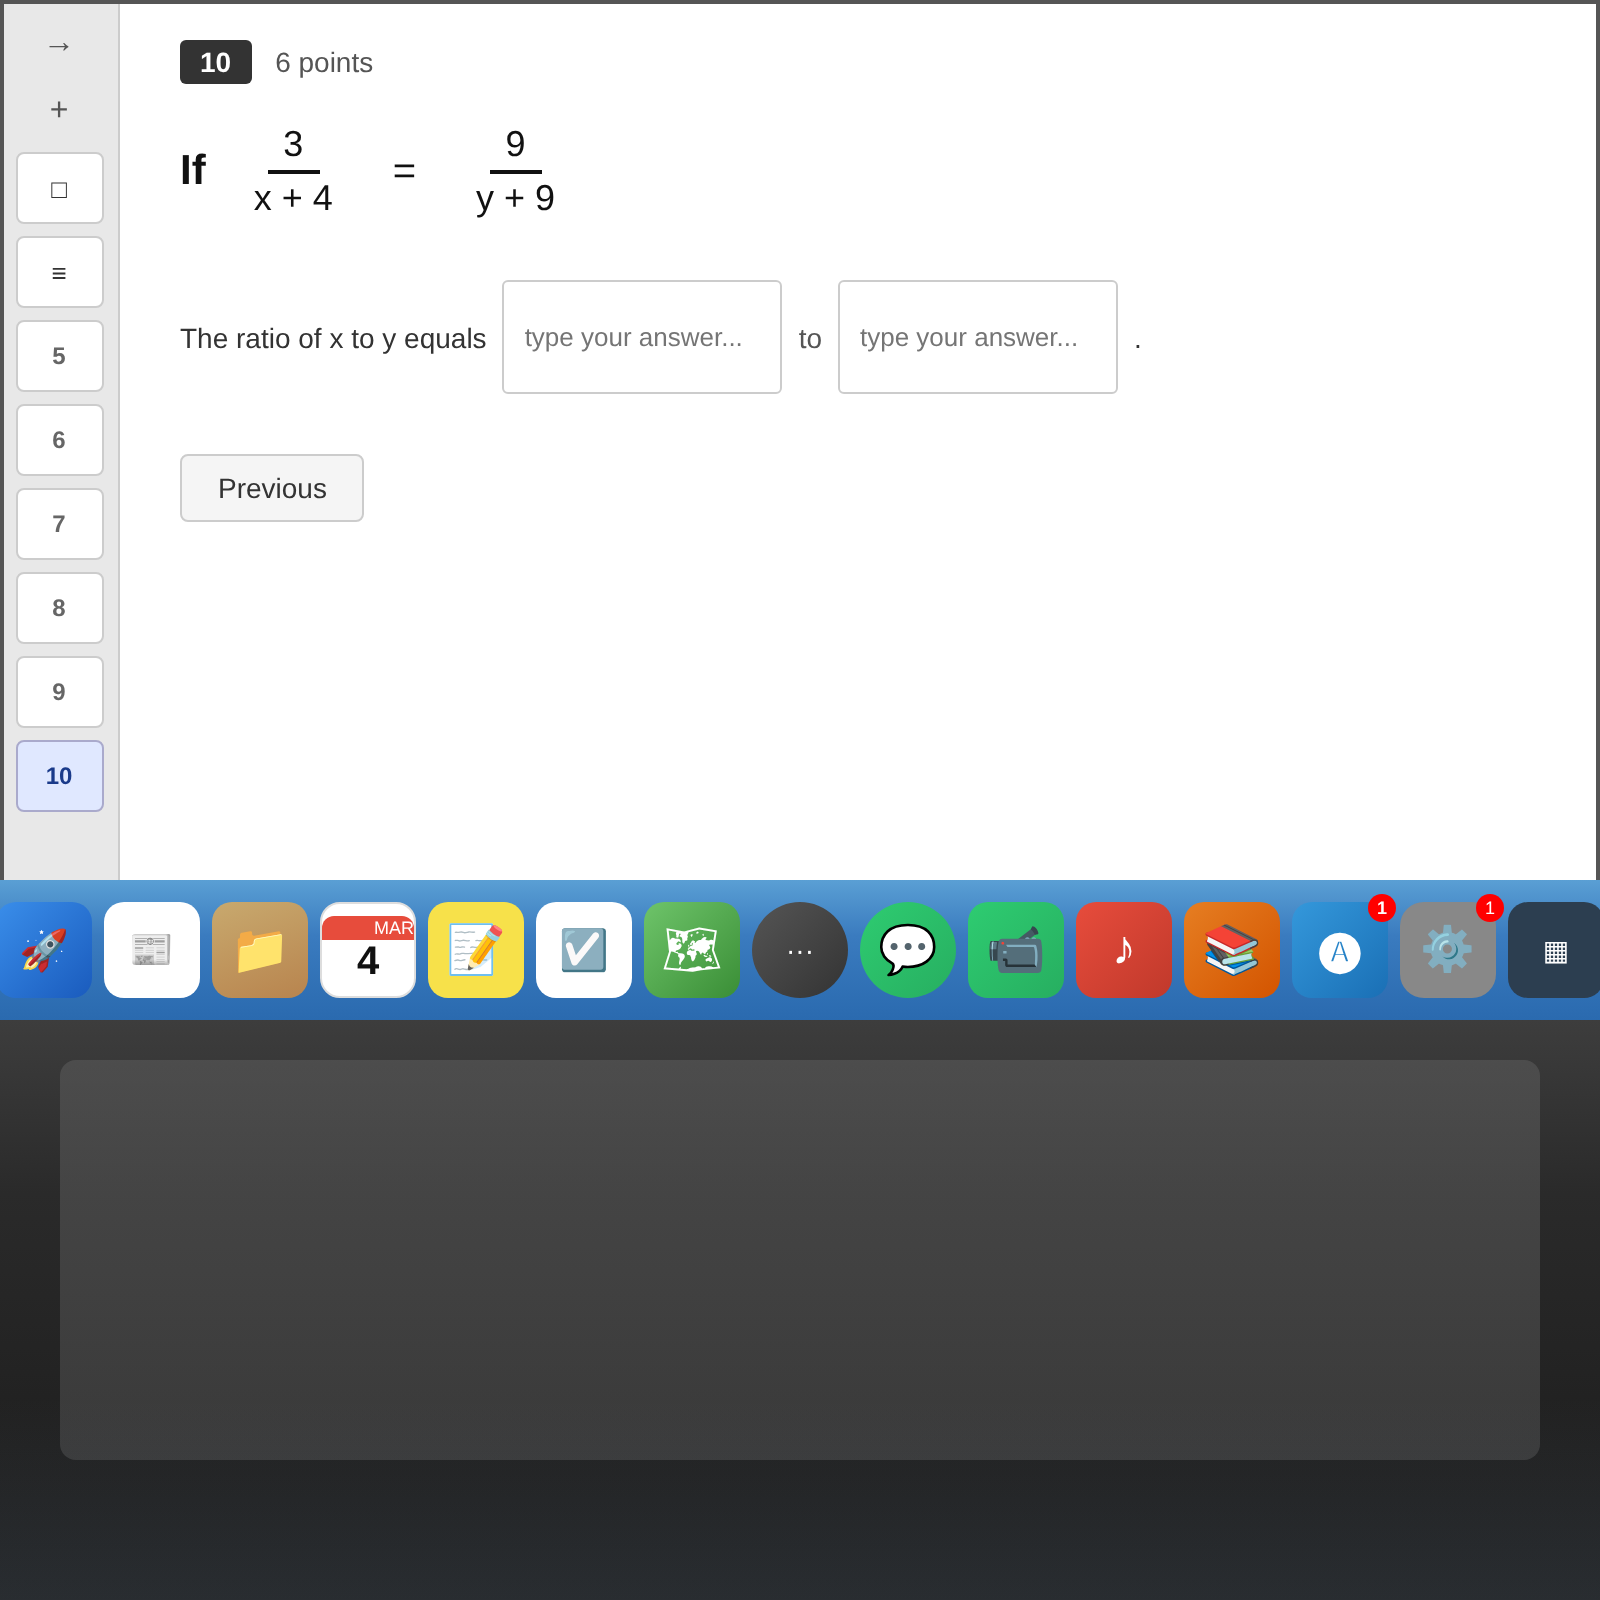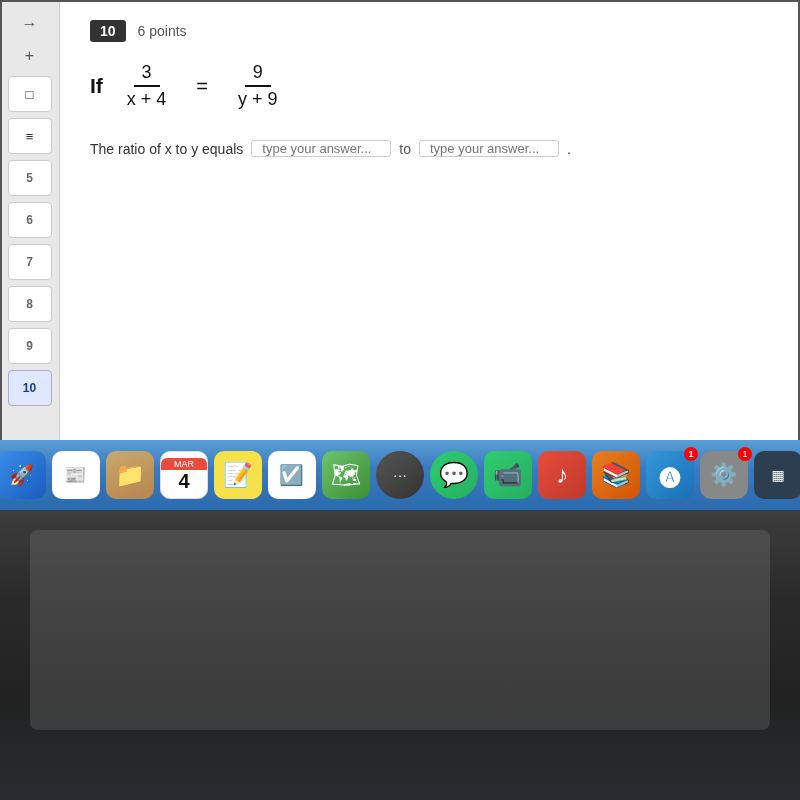--- a/index.html
+++ b/index.html
@@ -156,21 +156,21 @@
       align-items: center;
       gap: 8px;
       margin-bottom: 30px;
       font-size: 14px;
       color: #333;
     }
 
     .answer-input {
       border: 1px solid #ccc;
       border-radius: 3px;
-      padding: 0 10px;
+      padding: 20px 10px;
       font-size: 13px;
       color: #aaa;
       width: 140px;
       outline: none;
     }
 
     .to-text {
       font-size: 14px;
       color: #555;
     }
@@ -353,35 +353,36 @@
     
     <div class="answer-row">
       <span>The ratio of x to y equals</span>
       <input type="text" class="answer-input" placeholder="type your answer..." style="">
       <span class="to-text">to</span>
       <input type="text" class="answer-input" placeholder="type your answer..." style="">
       <span>.</span>
     </div>
 
     
+    <button class="prev-button">Previous</button>
 
   </div>
 </div>
 
 <div class="screen-border"></div>
 <div class="hinge"></div>
 <div class="screen-bezel-bottom"></div>
 
 <div class="dock-bar">
 
   <div class="dock-icon launchpad" style="background:linear-gradient(135deg,#3a8eea,#1a5bbd); color:white; font-size:20px;">🚀</div>
   <div class="dock-icon news" style="background:#fff; color:#111; font-size:18px;">📰</div>
   <div class="dock-icon finder" style="background:linear-gradient(160deg,#c8a96e,#b8844e); color:white;">📁</div>
   <div class="dock-icon" style="background:#fff; border-radius:10px; flex-direction:column; font-size:10px; color:#333; border:1px solid #ddd;">
-    <span style="background:#e74c3c; color:white; width:100%; text-align:center; border-radius:6px 6px 0 0; font-size:9px; padding:1px 0;">MAR</span>
+    <span style="background:#e74c3c; color:white; width:100%; text-align:right; border-radius:6px 6px 0 0; font-size:9px; padding:1px 0;">MAR</span>
     <span style="font-size:20px; font-weight:bold; color:#111;">4</span>
   </div>
   <div class="dock-icon notes" style="background:#f7e14a; color:#555;">📝</div>
   <div class="dock-icon reminders" style="background:#fff; color:#e74c3c; font-size:20px;">☑️</div>
   <div class="dock-icon maps" style="background:linear-gradient(135deg,#6ec46a,#3a8e36); color:white;">🗺</div>
   <div class="dock-icon" style="background:linear-gradient(135deg,#555,#333); color:white; border-radius:50%; font-size:14px; width:48px; height:48px;">···</div>
   <div class="dock-icon messages" style="background:linear-gradient(135deg,#2ecc71,#27ae60); color:white; border-radius:50%;">💬</div>
   <div class="dock-icon facetime" style="background:linear-gradient(135deg,#2ecc71,#27ae60); color:white; border-radius:10px;">📹</div>
   <div class="dock-icon music" style="background:linear-gradient(135deg,#e74c3c,#c0392b); color:white; border-radius:10px;">♪</div>
   <div class="dock-icon books" style="background:linear-gradient(135deg,#e67e22,#d35400); color:white; border-radius:10px;">📚</div>

